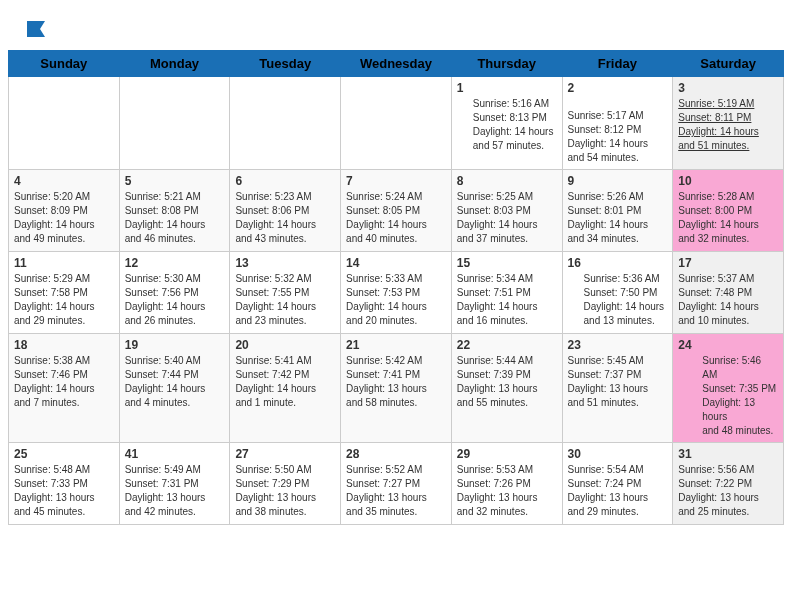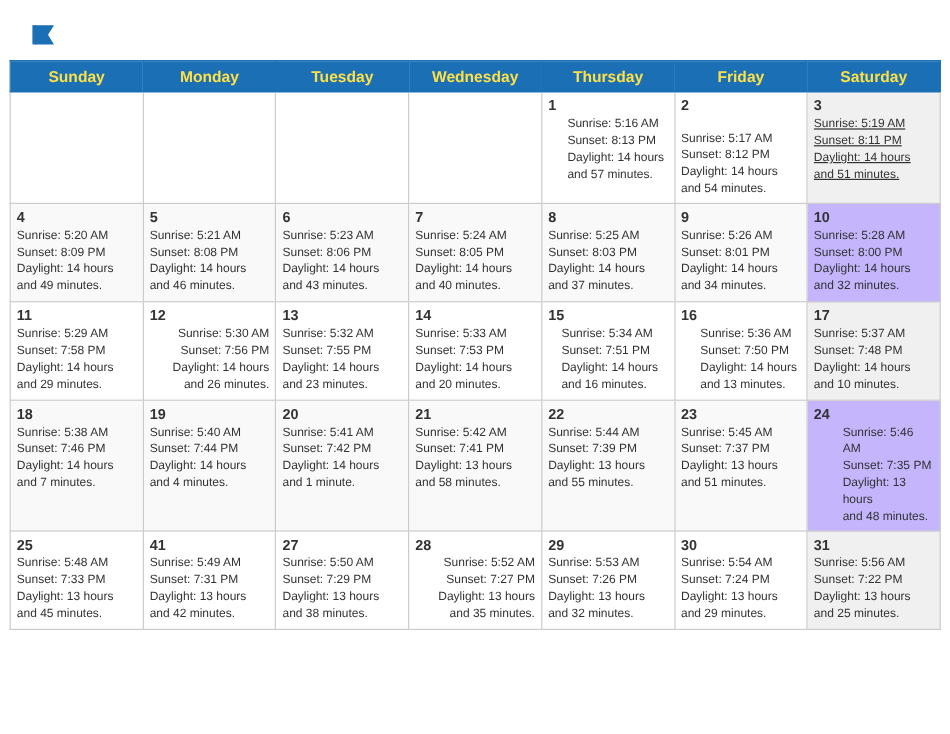--- a/index.html
+++ b/index.html
@@ -33,21 +33,21 @@
       font-size: 15px;
       color: #555;
     }
     .calendar-table {
       width: calc(100% - 16px);
       margin: 0 8px;
       border-collapse: collapse;
     }
     .calendar-table th {
       background: #1a6fb5;
-      color: #fde047;
+      color: #000000;
       padding: 5px 6px;
       font-size: 13px;
       font-weight: bold;
       border: 1px solid #1a6fb5;
     }
     .calendar-table td {
       border: 1px solid #ccc;
       vertical-align: top;
       padding: 4px 5px;
       width: 14.28%;
@@ -74,21 +74,21 @@
       color: #333;
       line-height: 1.4;
     }
     .empty {
       background: #fff;
     }
     
     .row-even td { background: #fff; }
     .row-even td:nth-child(7) { background: #f0f0f0; }
     .row-odd td { background: #f9f9f9; }
-    .row-odd td:nth-child(7) { background: #c4b5fd; }
+    .row-odd td:nth-child(7) { background: #f9a8d4; }
   </style>
 </head>
 <body>
 
 <div class="header">
   <div class="logo">
     <div>
       <div style="display:flex;align-items:center;">
         <div style="font-size:17px;color:#333;font-weight:normal;line-height:1.15;">
           <span style="color:#1a6fb5;font-weight:bold;"></span>
@@ -202,42 +202,42 @@
       <tr class="row-even">
         <td>
           <div class="day-num">11</div>
           <div class="day-info" style="white-space: pre-line;">Sunrise: 5:29 AM
 Sunset: 7:58 PM
 Daylight: 14 hours
 and 29 minutes.</div>
         </td>
         <td>
           <div class="day-num">12</div>
-          <div class="day-info" style="white-space: pre-line; text-align: right;">Sunrise: 5:30 AM
+          <div class="day-info" style="white-space: pre-line;">Sunrise: 5:30 AM
 Sunset: 7:56 PM
 Daylight: 14 hours
 and 26 minutes.</div>
         </td>
         <td>
           <div class="day-num">13</div>
           <div class="day-info" style="white-space: pre-line;">Sunrise: 5:32 AM
 Sunset: 7:55 PM
 Daylight: 14 hours
 and 23 minutes.</div>
         </td>
         <td>
           <div class="day-num">14</div>
           <div class="day-info" style="white-space: pre-line;">Sunrise: 5:33 AM
 Sunset: 7:53 PM
 Daylight: 14 hours
 and 20 minutes.</div>
         </td>
         <td>
           <div class="day-num">15</div>
-          <div class="day-info" style="white-space: pre-line; margin-left: 11px;">Sunrise: 5:34 AM
+          <div class="day-info" style="white-space: pre-line;">Sunrise: 5:34 AM
 Sunset: 7:51 PM
 Daylight: 14 hours
 and 16 minutes.</div>
         </td>
         <td>
           <div class="day-num">16</div>
           <div class="day-info" style="white-space: pre-line; margin-left: 16px;">Sunrise: 5:36 AM
 Sunset: 7:50 PM
 Daylight: 14 hours
 and 13 minutes.</div>
@@ -318,21 +318,21 @@
         </td>
         <td>
           <div class="day-num">27</div>
           <div class="day-info" style="white-space: pre-line;">Sunrise: 5:50 AM
 Sunset: 7:29 PM
 Daylight: 13 hours
 and 38 minutes.</div>
         </td>
         <td>
           <div class="day-num">28</div>
-          <div class="day-info" style="white-space: pre-line; text-align: right;">Sunrise: 5:52 AM
+          <div class="day-info" style="white-space: pre-line;">Sunrise: 5:52 AM
 Sunset: 7:27 PM
 Daylight: 13 hours
 and 35 minutes.</div>
         </td>
         <td>
           <div class="day-num">29</div>
           <div class="day-info" style="white-space: pre-line;">Sunrise: 5:53 AM
 Sunset: 7:26 PM
 Daylight: 13 hours
 and 32 minutes.</div>

